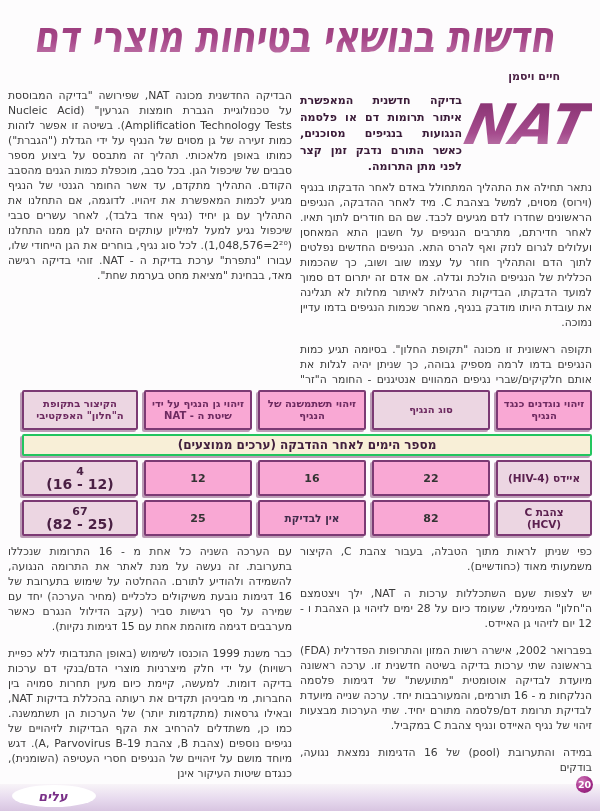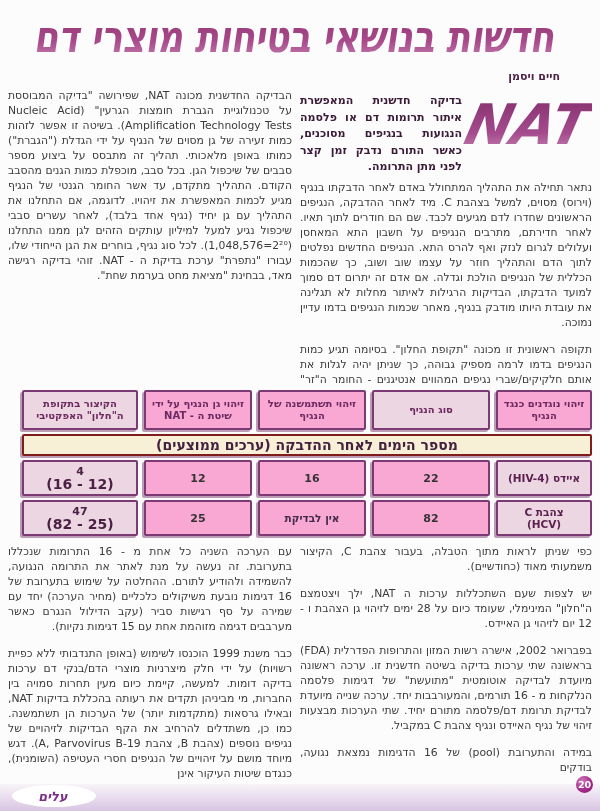--- a/index.html
+++ b/index.html
@@ -105,25 +105,25 @@
     text-align:center;
     box-sizing:border-box;
   }
   .cell.pink{background:#ecd6e2;}
   .cell.blue{background:#f9a8d4;}
   .hcell{height:40px;font-size:10px;font-weight:bold;color:#6d2a60;line-height:12px;padding:1px 3px;}
   .band{
     grid-column:1 / -1;
     height:22px;
     background:#f8efd7;
-    border:2px solid #7f1d1d;
+    border:2px solid #22c55e;
     border-radius:2px;
     box-shadow:-2px 2px 0 rgba(109,42,96,0.45);
     display:flex;align-items:center;justify-content:center;
-    font-size:14px;font-weight:bold;color:#42203e;
+    font-size:12px;font-weight:bold;color:#42203e;
     box-sizing:border-box;
   }
   .dcell{height:36px;}
   .dcell .num{font-size:11px;font-weight:bold;color:#333;}
   .dcell .vname{font-size:10.5px;font-weight:bold;color:#5c2150;line-height:12.5px;}
   .dcell .short-avg{font-size:11px;font-weight:bold;color:#4a2044;line-height:12px;}
   .dcell .short-range{font-size:14px;font-weight:bold;color:#4a2044;line-height:12px;direction:ltr;unicode-bidi:isolate;}
   .dcell .notest{font-size:10.5px;font-weight:bold;color:#3f2a4a;}
   
   .footer-bar{
@@ -209,21 +209,21 @@
       <div class="cell blue dcell">
         <span class="num">82</span>
       </div>
       <div class="cell blue dcell">
         <span class="notest">אין לבדיקת</span>
       </div>
       <div class="cell blue dcell">
         <span class="num">25</span>
       </div>
       <div class="cell pink dcell">
-        <span class="short-avg">47</span>
+        <span class="short-avg">67</span>
         <span class="short-range">(82 - 25)</span>
       </div>
     </div>
 
     <div class="row row-bottom">
       <div class="col col-r">
         <p class="body">כפי שניתן לראות מתוך הטבלה, בעבור צהבת C, הקיצור משמעותי מאוד (כחודשיים).</p>
         <p class="body">יש לצפות שעם השתכללות ערכות ה NAT, ילך ויצטמצם ה"חלון" המינימלי, שעומד כיום על 28 ימים לזיהוי גן הצהבת ו - 12 יום לזיהוי גן האיידס.</p>
         <p class="body">בפברואר 2002, אישרה רשות המזון והתרופות הפדרלית (FDA) בראשונה שתי ערכות בדיקה בשיטה חדשנית זו. ערכה ראשונה מיועדת לבדיקה אוטומטית "מתועשת" של דגימות פלסמה הנלקחות מ - 16 תורמים, והמעורבבות יחד. ערכה שנייה מיועדת לבדיקת תרומת דם/פלסמה מתורם יחיד. שתי הערכות מבצעות זיהוי של נגיף האיידס ונגיף צהבת C במקביל.</p>
         <p class="body">במידה והתערובת (pool) של 16 הדגימות נמצאת נגועה, בודקים</p>

